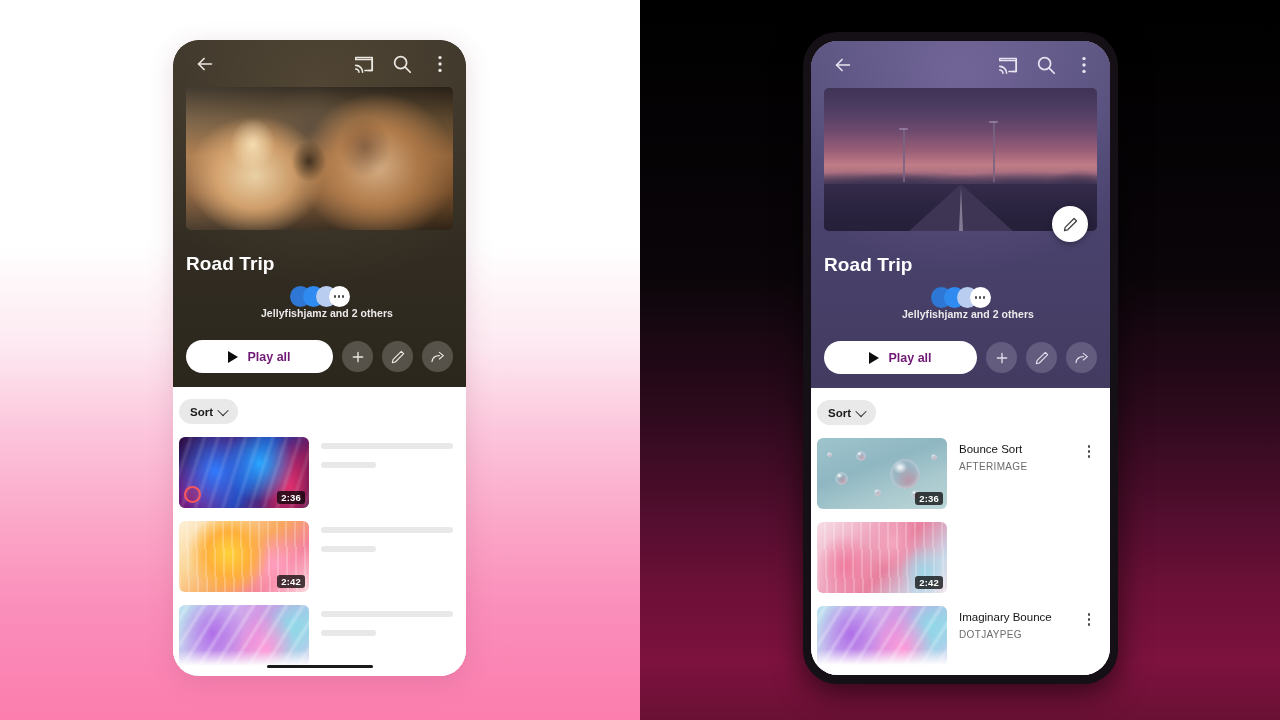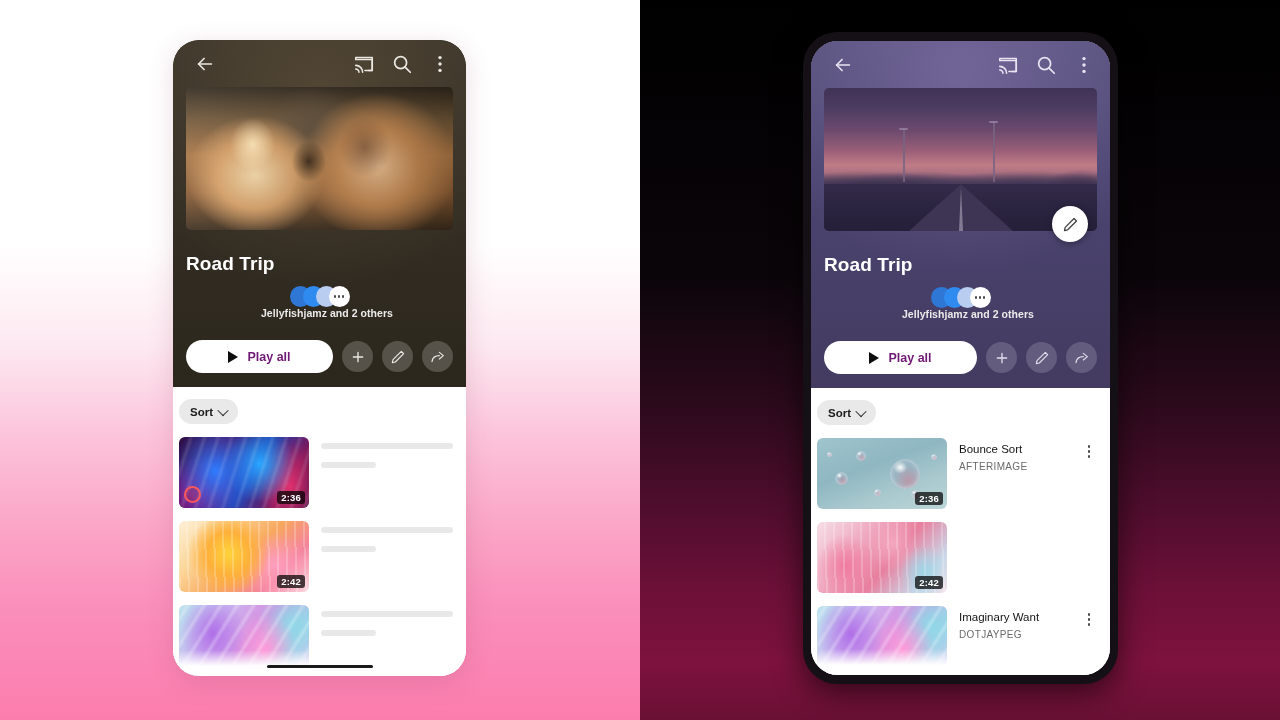--- a/index.html
+++ b/index.html
@@ -613,21 +613,21 @@
         <span class="dur">2:42</span>
       </div>
     </div>
 
     <div class="song">
       <div class="thumb">
         <div class="art-marble"></div>
       </div>
       <div class="meta-real">
         <div class="txt">
-          <div class="song-title">Imaginary Want</div>
+          <div class="song-title">Imaginary Bounce</div>
           <div class="song-artist">DOTJAYPEG</div>
         </div>
         <div class="kebab">
               <i></i>
               <i></i>
               <i></i>
             </div>
       </div>
     </div>
   </div>

